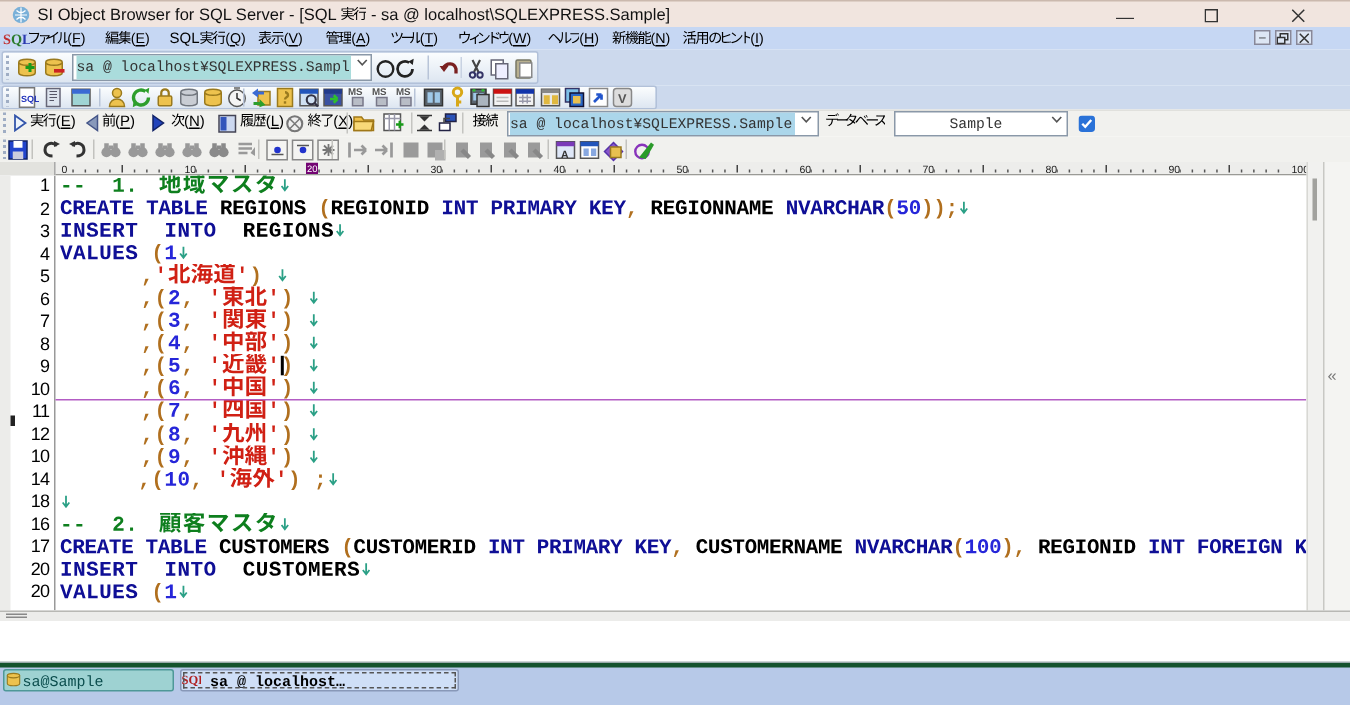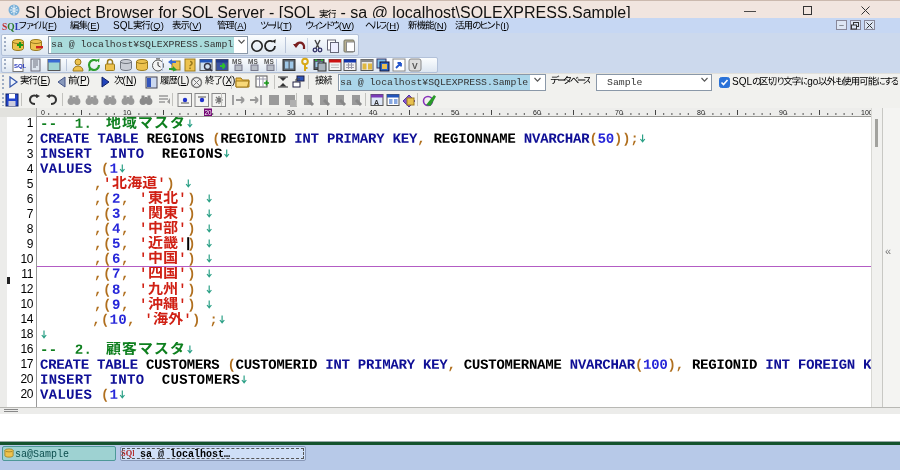--- a/index.html
+++ b/index.html
@@ -1,20 +1,20 @@
 <!DOCTYPE html>
 <html><head><meta charset="utf-8"><style>
 *{margin:0;padding:0;box-sizing:border-box}
 html,body{width:900px;height:470px;overflow:hidden;font-family:"Liberation Sans",sans-serif}
 #root{position:relative;width:900px;height:470px;background:#fff}
 .abs{position:absolute}
 .ic{position:absolute}
 
 #title{left:0;top:0;width:900px;height:18px;background:#f1e5df;border-top:1px solid #cbb9ae}
-#title .txt{position:absolute;left:25px;top:3px;font-size:16px;color:#111;white-space:pre}
+#title .txt{position:absolute;left:25px;top:3px;font-size:11px;color:#111;white-space:pre}
 
 #menu{left:0;top:18px;width:900px;height:15px;background:#c6d7f3}
 .mi{position:absolute;top:2px;height:12px;font-size:10px;color:#000;white-space:pre}
 .mi .acc{font-size:9.5px}
 
 #rowA{left:0;top:33px;width:900px;height:24px;background:#ccd9ed}
 #rowB{left:0;top:57px;width:900px;height:16px;background:#ccd9ed}
 #rowAB-panelA{left:1px;top:34px;width:358px;height:22px;background:linear-gradient(180deg,#fbfdfe,#dde6f1);border:1px solid #b2c1d9;border-radius:2px}
 #rowAB-panelB{left:1px;top:57px;width:437px;height:16px;background:linear-gradient(180deg,#fbfdfe,#dde6f1);border:1px solid #b2c1d9;border-radius:2px}
 #rowC{left:0;top:73px;width:900px;height:18px;background:#f1f1ee;border-top:1px solid #e0e0dc}
@@ -342,48 +342,28 @@
       </svg></div>
 <div class="rcb" style="left:550px"><svg width="39.5" height="12" viewBox="0 0 39.5 12" fill="#000" style="vertical-align:-3px">
         <use href="#q95_30C7" x="0.0" y="8.6"></use>
         <use href="#q95_30FC" x="7.0" y="8.6"></use>
         <use href="#q95_30BF" x="12.7" y="8.6"></use>
         <use href="#q95_30D9" x="19.8" y="8.6"></use>
         <use href="#q95_30FC" x="26.8" y="8.6"></use>
         <use href="#q95_30B9" x="32.5" y="8.6"></use>
       </svg></div>
 <div class="combo" style="left:596px;top:74px;width:116px;height:17px"></div>
-<div class="cfield" style="left:607px;top:75px;width:98px;height:16px">Sample</div>
+<div class="cfield" style="left:633px;top:75px;width:98px;height:16px">Sample</div>
 <div class="carrow" style="left:698px;top:75px;width:13px;height:15px;line-height:13px"><svg width="9" height="6" viewBox="0 0 9 6" style="vertical-align:1px">
         <path d="M1.5 1l3 3.2L7.5 1" stroke="#555" stroke-width="1.1" fill="none"></path>
       </svg></div>
 <svg class="ic" style="left:719px;top:77px" width="11" height="11" viewBox="0 0 11 11">
       <rect x="0.5" y="0.5" width="10" height="10" rx="2" fill="#2a72d8" stroke="#2a72d8"></rect>
       <path d="M2.5 5.5l2 2 4-4.5" stroke="#fff" stroke-width="1.6" fill="none"></path>
     </svg>
-<div class="rcb" style="left:732px;top:76px">SQL<svg width="55.3" height="12" viewBox="0 0 55.3 12" fill="#000" style="vertical-align:-3px">
-        <use href="#q95_306E" x="0.0" y="8.6"></use>
-        <use href="#q95_533A" x="7.0" y="8.6"></use>
-        <use href="#q95_5207" x="15.6" y="8.6"></use>
-        <use href="#q95_308A" x="24.1" y="8.6"></use>
-        <use href="#q95_6587" x="31.2" y="8.6"></use>
-        <use href="#q95_5B57" x="39.7" y="8.6"></use>
-        <use href="#q95_306B" x="48.3" y="8.6"></use>
-      </svg>go<svg width="79.4" height="12" viewBox="0 0 79.4 12" fill="#000" style="vertical-align:-3px">
-        <use href="#q95_4EE5" x="0.0" y="8.6"></use>
-        <use href="#q95_5916" x="8.6" y="8.6"></use>
-        <use href="#q95_3082" x="17.1" y="8.6"></use>
-        <use href="#q95_4F7F" x="24.1" y="8.6"></use>
-        <use href="#q95_7528" x="32.7" y="8.6"></use>
-        <use href="#q95_53EF" x="41.2" y="8.6"></use>
-        <use href="#q95_80FD" x="49.8" y="8.6"></use>
-        <use href="#q95_306B" x="58.3" y="8.6"></use>
-        <use href="#q95_3059" x="65.4" y="8.6"></use>
-        <use href="#q95_308B" x="72.4" y="8.6"></use>
-      </svg></div>
 
 <div class="abs" id="ruler">
       <svg width="871" height="9" viewBox="0 0 871 9" style="position:absolute;left:0;top:0" font-family="Liberation Sans" font-size="7px" fill="#222">
         <text x="41.0" y="7">0</text>
         <rect x="48.2" y="5" width="1" height="2" fill="#555"></rect>
         <rect x="56.4" y="5" width="1" height="2" fill="#555"></rect>
         <rect x="64.6" y="5" width="1" height="2" fill="#555"></rect>
         <rect x="72.8" y="5" width="1" height="2" fill="#555"></rect>
         <rect x="81.0" y="2" width="1" height="5" fill="#444"></rect>
         <rect x="89.2" y="5" width="1" height="2" fill="#555"></rect>

